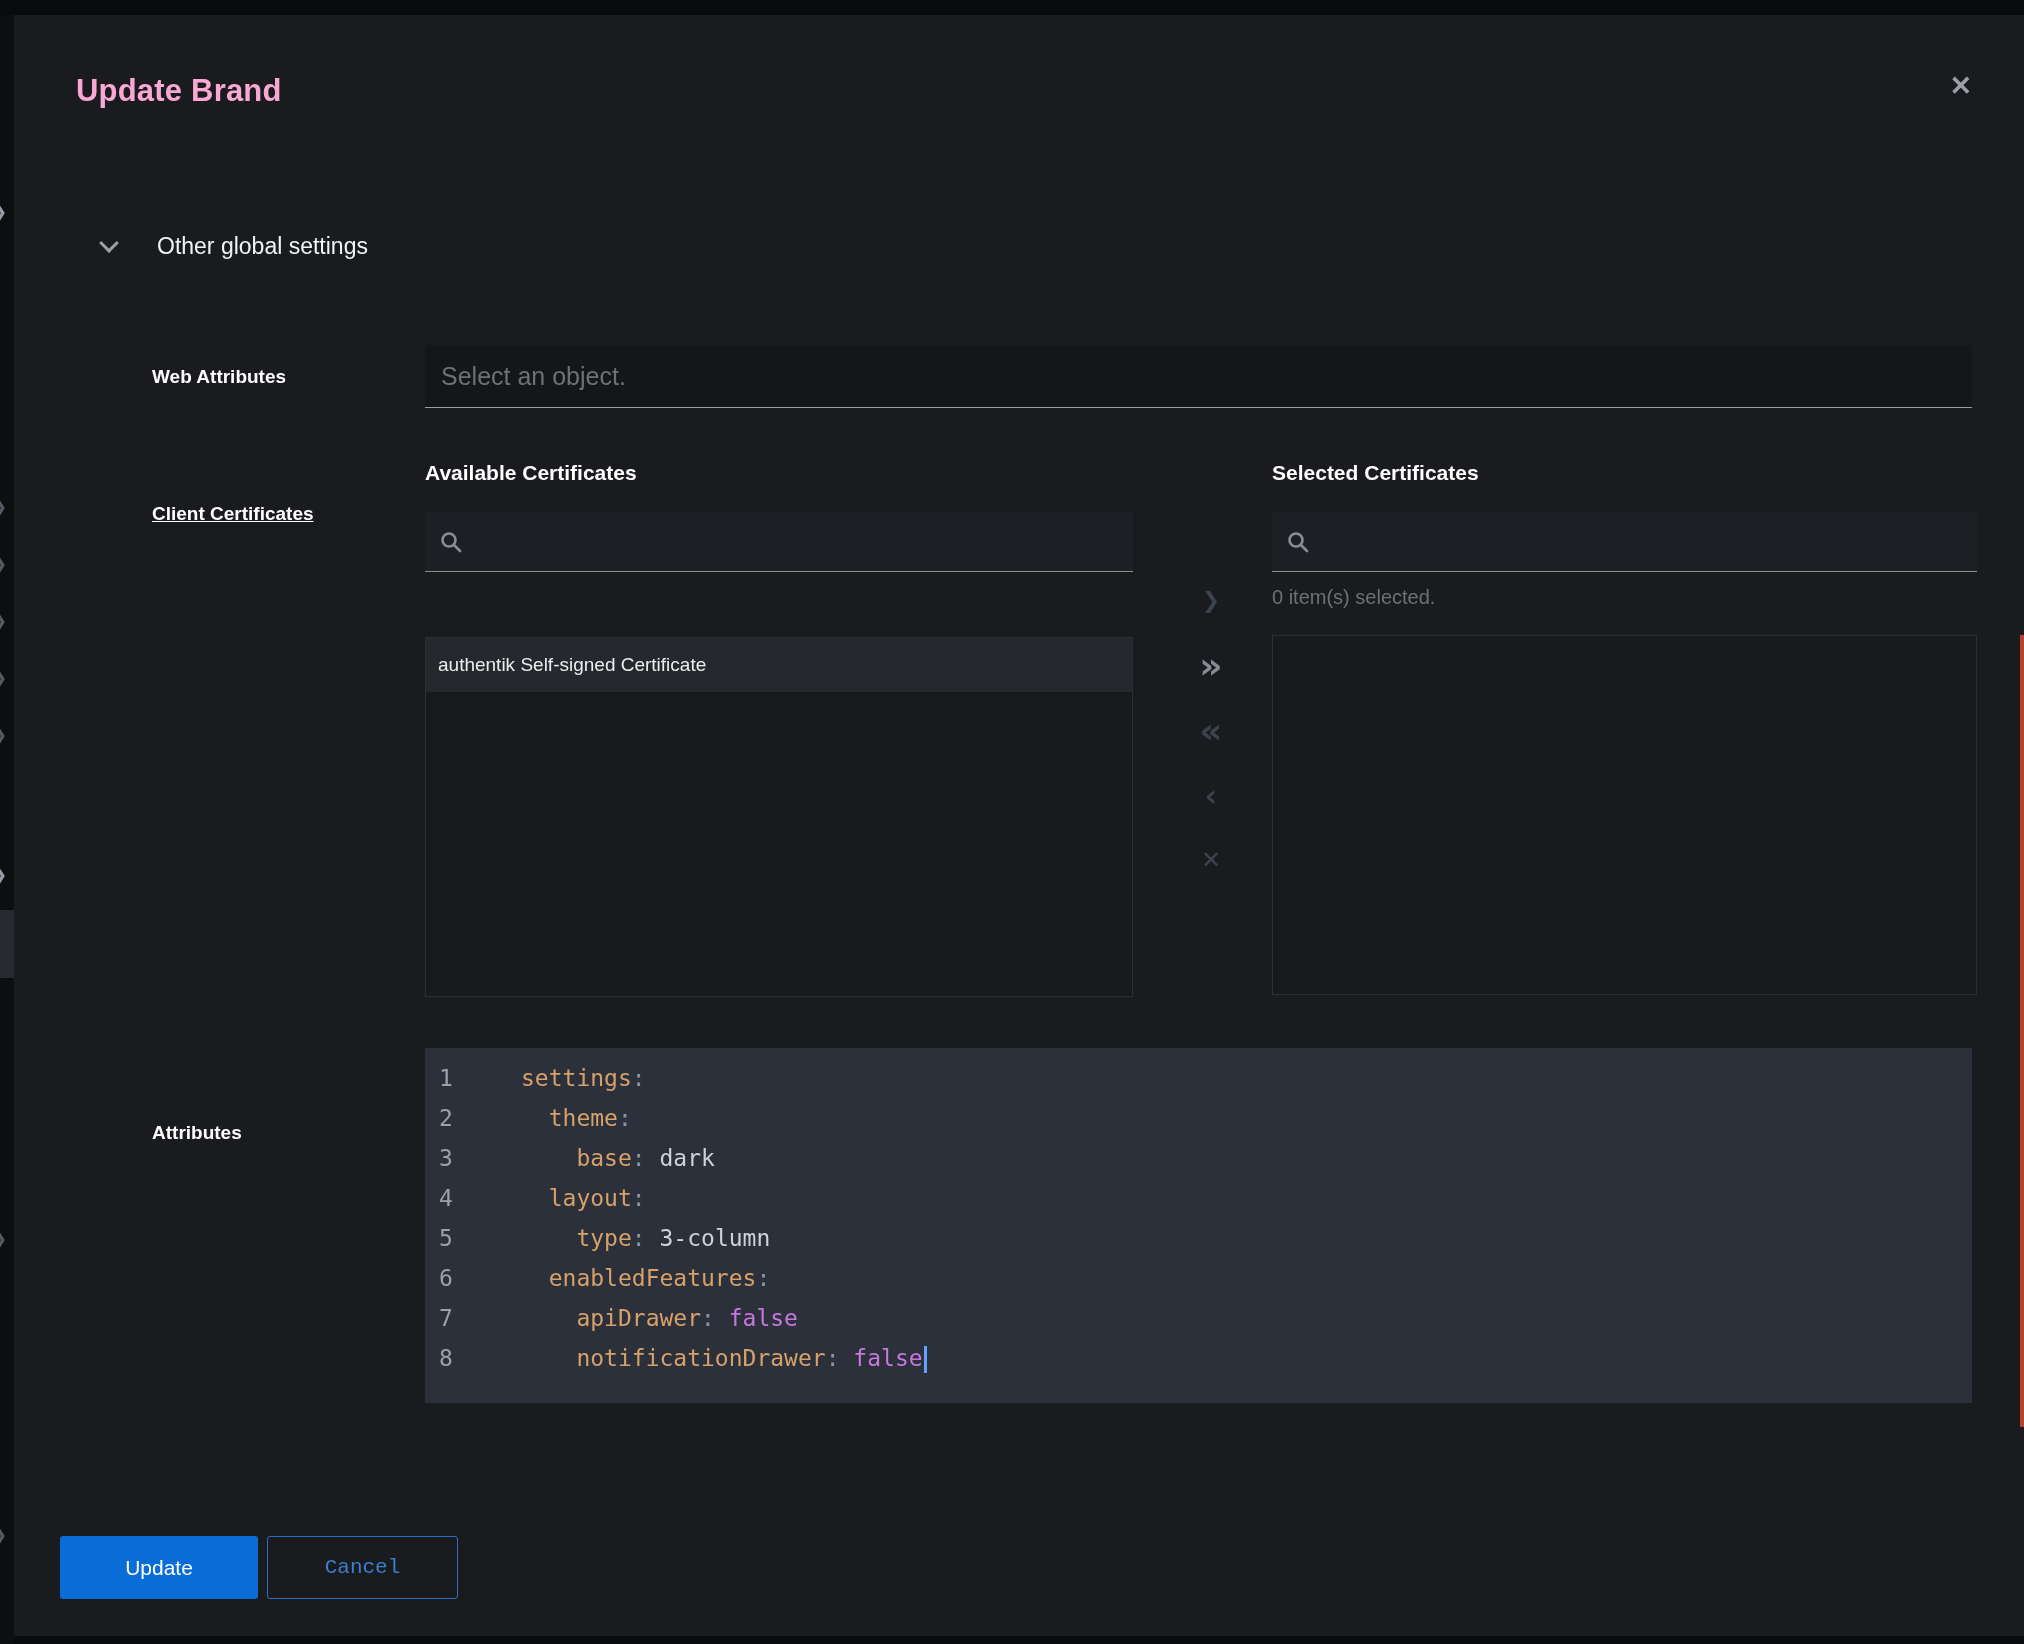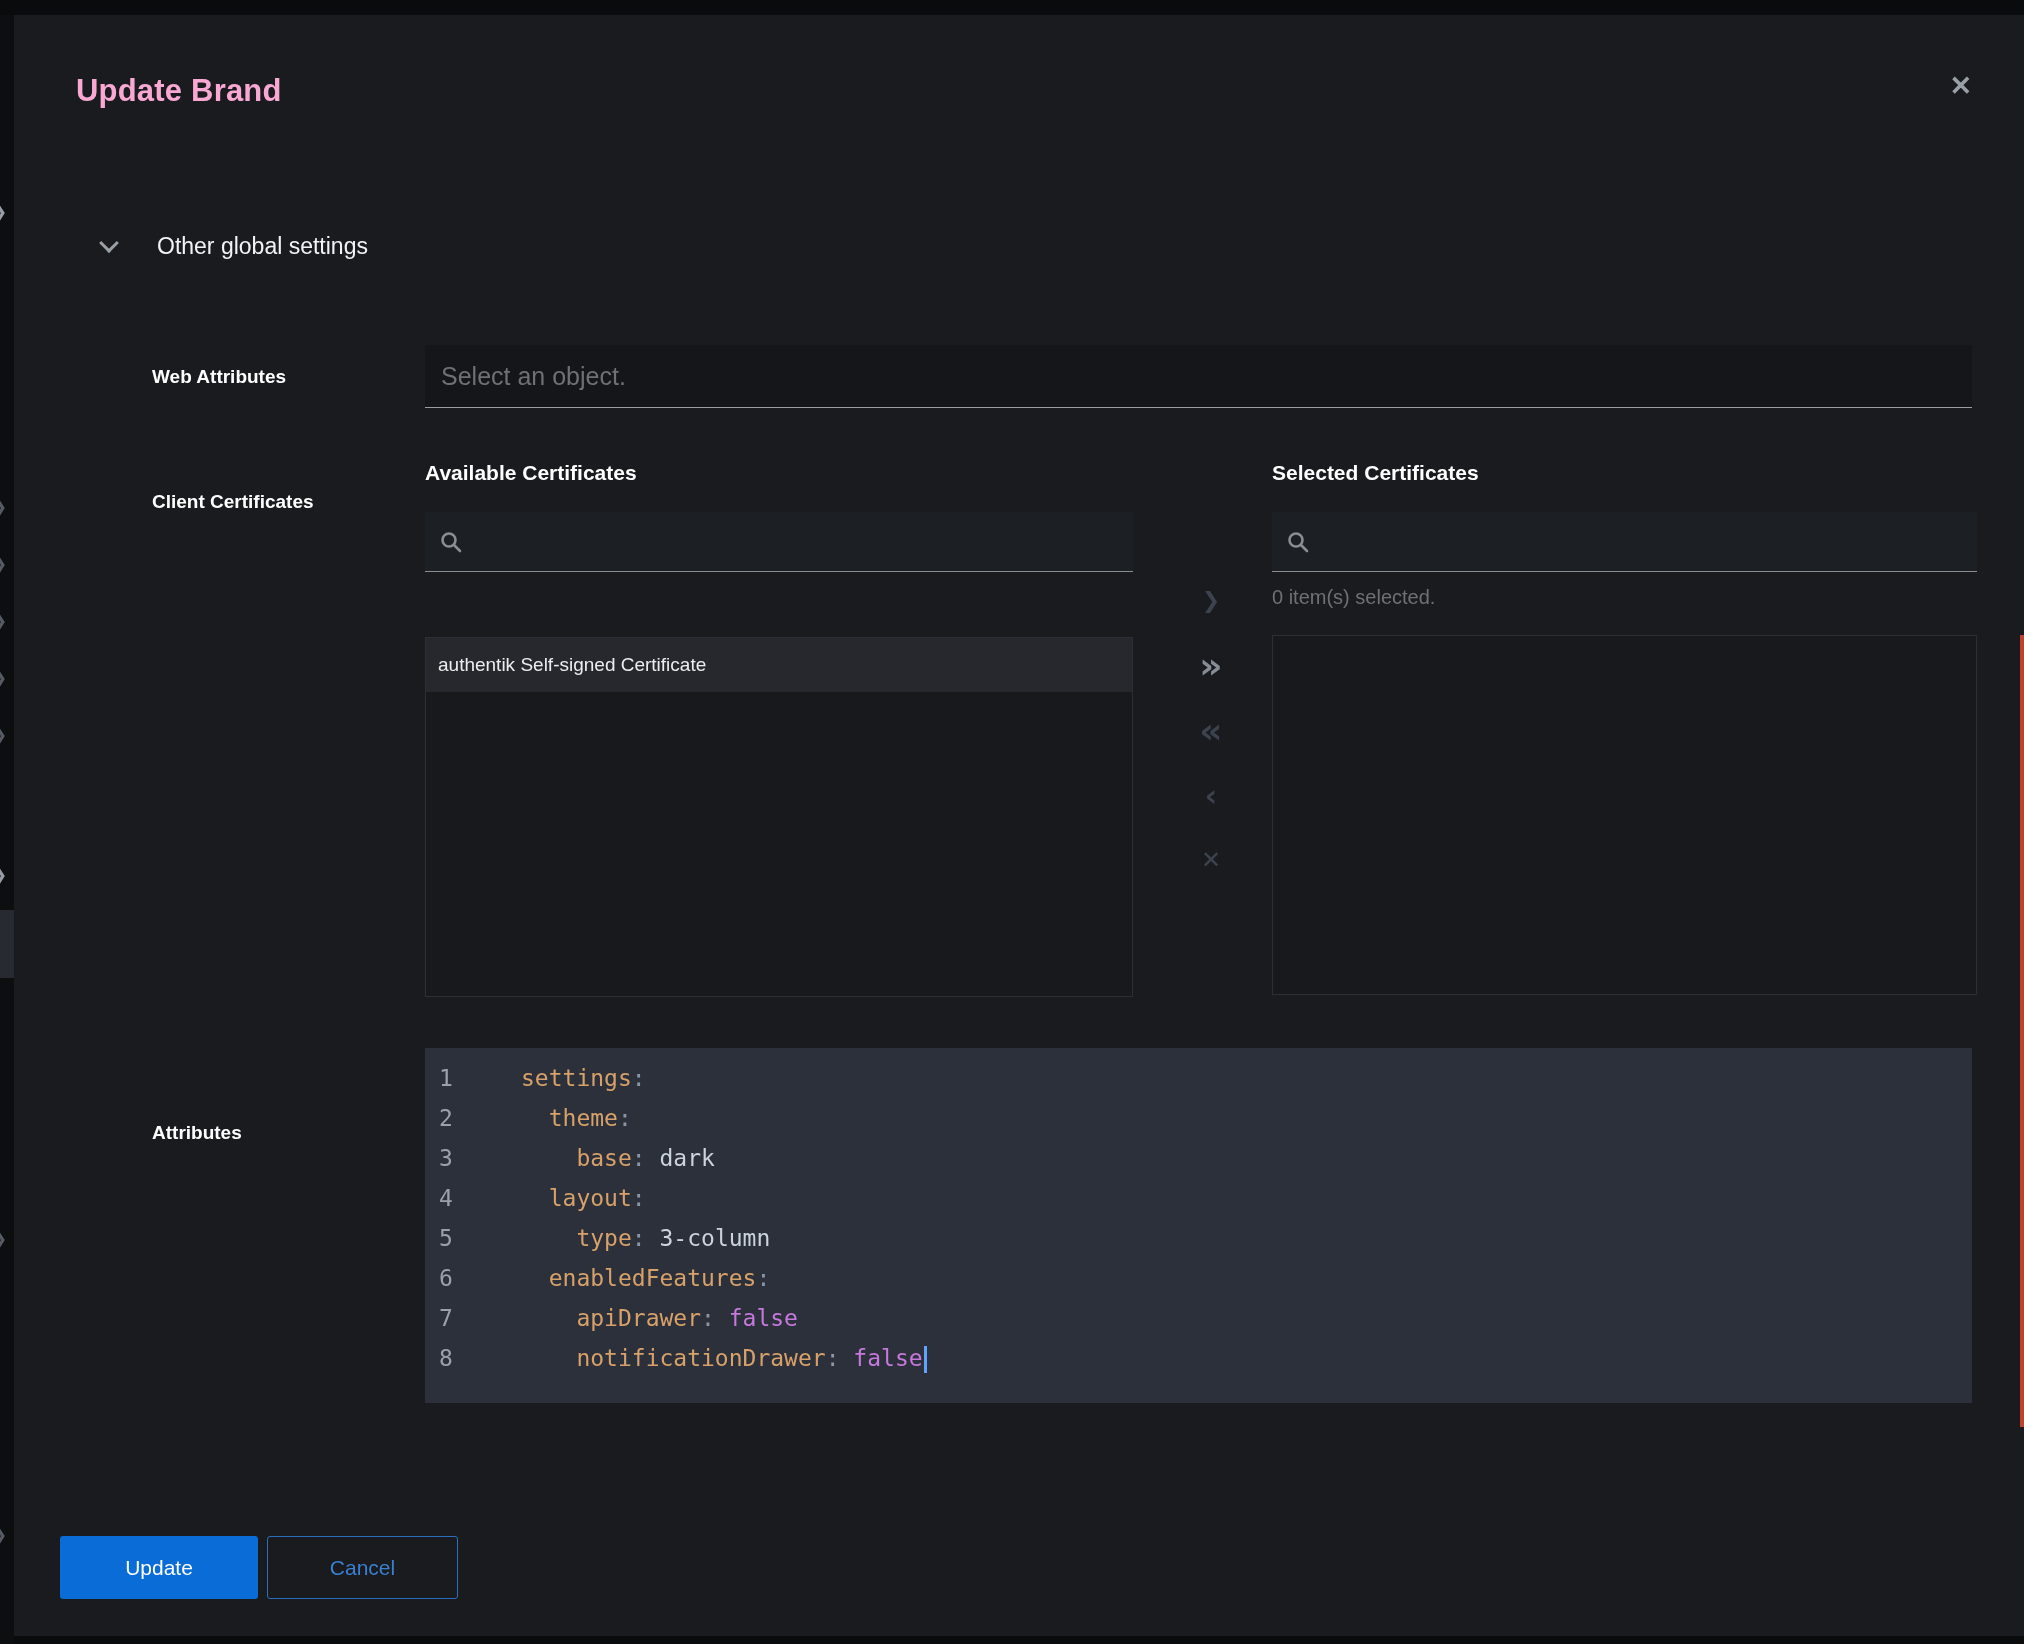--- a/index.html
+++ b/index.html
@@ -21,21 +21,21 @@
   .modal{position:absolute;left:14px;top:15px;right:0;bottom:8px;background:#191b1e;}
   .modal-title{position:absolute;left:46px;top:42px;margin:16px;font-size:31px;font-weight:700;color:#f9a8d4;letter-spacing:.2px;}
   .close-btn{position:absolute;top:54px;right:48px;background:none;border:none;color:#9aa0a6;font-size:27px;font-weight:700;cursor:pointer;padding:4px;line-height:1;}
 
   .section-row{position:absolute;left:88px;top:218px;display:flex;align-items:center;cursor:pointer;}
   .chev{width:11px;height:11px;border-right:3px solid #9aa0a6;border-bottom:3px solid #9aa0a6;transform:rotate(45deg);margin-top:-8px;}
   .section-label{font-size:23px;color:#f2f3f5;margin-left:41px;}
 
   .form-label{position:absolute;left:138px;font-size:19px;font-weight:700;color:#ffffff;}
   .lbl-web{top:330px;height:63px;display:flex;align-items:center;}
-  .lbl-client{top:476px;}
+  .lbl-client{top:488px;text-decoration:underline;}
   .lbl-attrs{top:1088px;margin-top:19px;}
 
   
   .select-input{
     position:absolute;left:411px;top:330px;width:1547px;height:63px;box-sizing:border-box;
     background:#141619;border:none;border-bottom:1px solid #9a9da2;
     padding:0 16px;font-size:25px;color:#e8eaed;font-family:"Liberation Sans",sans-serif;outline:none;
   }
   .select-input::placeholder{color:#6d7176;opacity:1;}
 
@@ -90,21 +90,21 @@
   .help-text{position:absolute;left:411px;top:1406px;width:1530px;font-size:20px;color:#eceef0;line-height:1.35;}
 
   .btn-primary{
     position:absolute;left:46px;top:1521px;width:198px;height:63px;
     background:#0a6cd6;color:#ffffff;font-size:21px;border:none;border-radius:3px;cursor:pointer;
     font-family:"Liberation Sans",sans-serif;
   }
   .btn-secondary{
     position:absolute;left:253px;top:1521px;width:191px;height:63px;box-sizing:border-box;
     background:transparent;color:#3a7fd0;font-size:21px;border:1px solid #2b6fc0;border-radius:3px;cursor:pointer;
-    font-family:Liberation Sans, sans-serif;
+    font-family:Liberation Mono, monospace;
   }
 
   .red-strip{position:absolute;left:2020px;top:635px;width:4px;height:792px;background:#b8432e;}
 </style>
 </head>
 <body>
 
 <div class="page">
 
   <div class="sliver">

